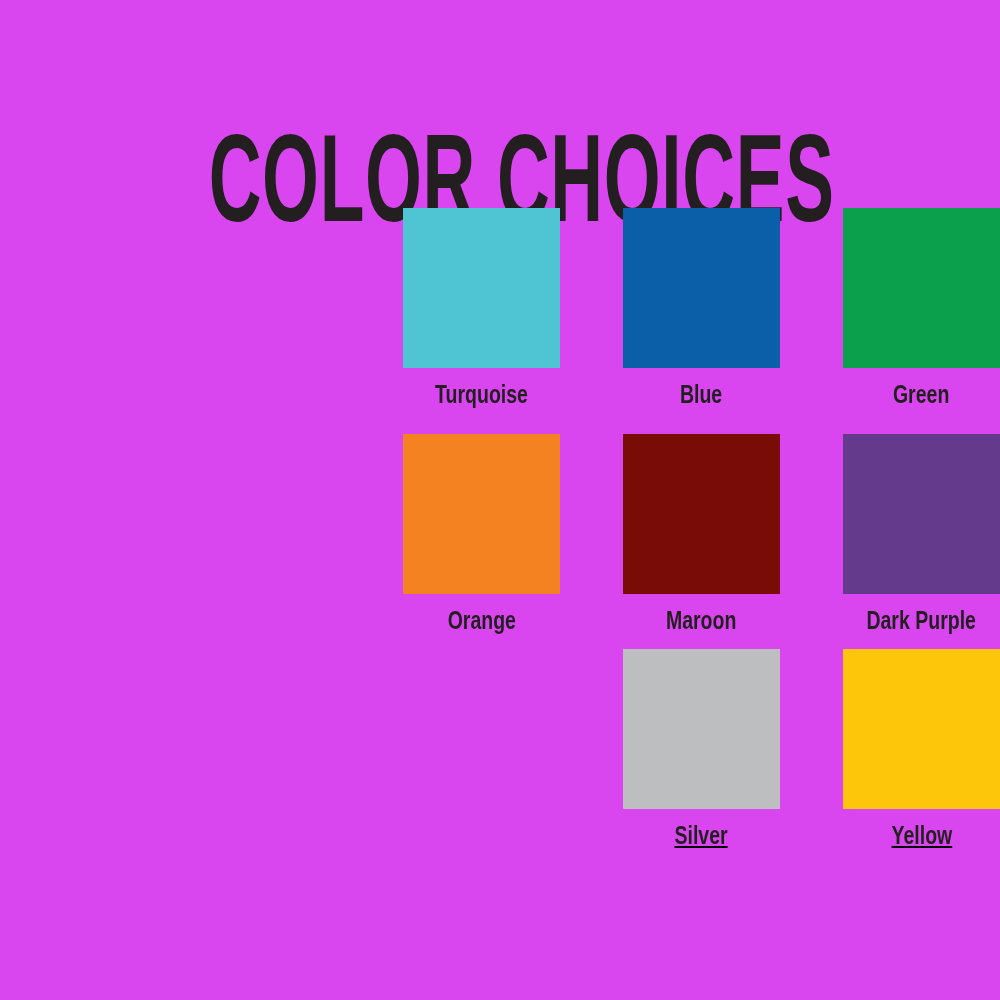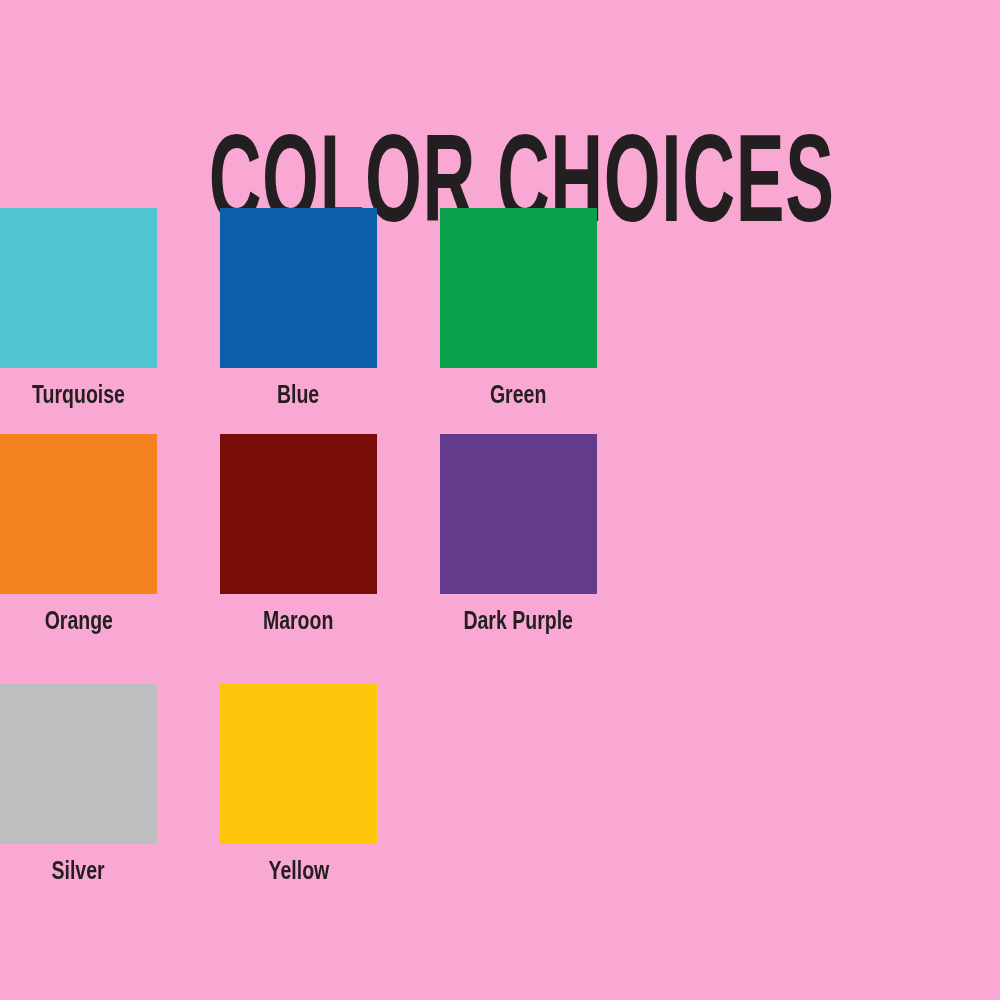--- a/index.html
+++ b/index.html
@@ -14,21 +14,21 @@
     height: 1000px;
     overflow: hidden;
     font-family: "Liberation Sans", "DejaVu Sans", sans-serif;
     -webkit-font-smoothing: antialiased;
   }
 
   #page {
     position: relative;
     width: 1000px;
     height: 1000px;
-    background: #f9a8d4;
+    background: #d946ef;
   }
 
   
   #title-block {
     position: absolute;
     left: 0;
     top: 34px;
     width: 1000px;
     text-align: center;
   }
@@ -49,25 +49,25 @@
   
   .swatch-row {
     position: absolute;
     left: 0;
     width: 1000px;
     height: 212px;
   }
 
   #row-1 { top: 208px; }
   #row-2 { top: 434px; }
-  #row-3 { top: 684px; }
+  #row-3 { top: 649px; text-decoration: underline; }
 
   .row-inner {
     display: flex;
-    justify-content: flex-start;
+    justify-content: flex-end;
     align-items: flex-start;
     gap: 63px;
     height: 100%;
   }
 
   .swatch-cell {
     width: 157px;
     display: flex;
     flex-direction: column;
     align-items: center;

